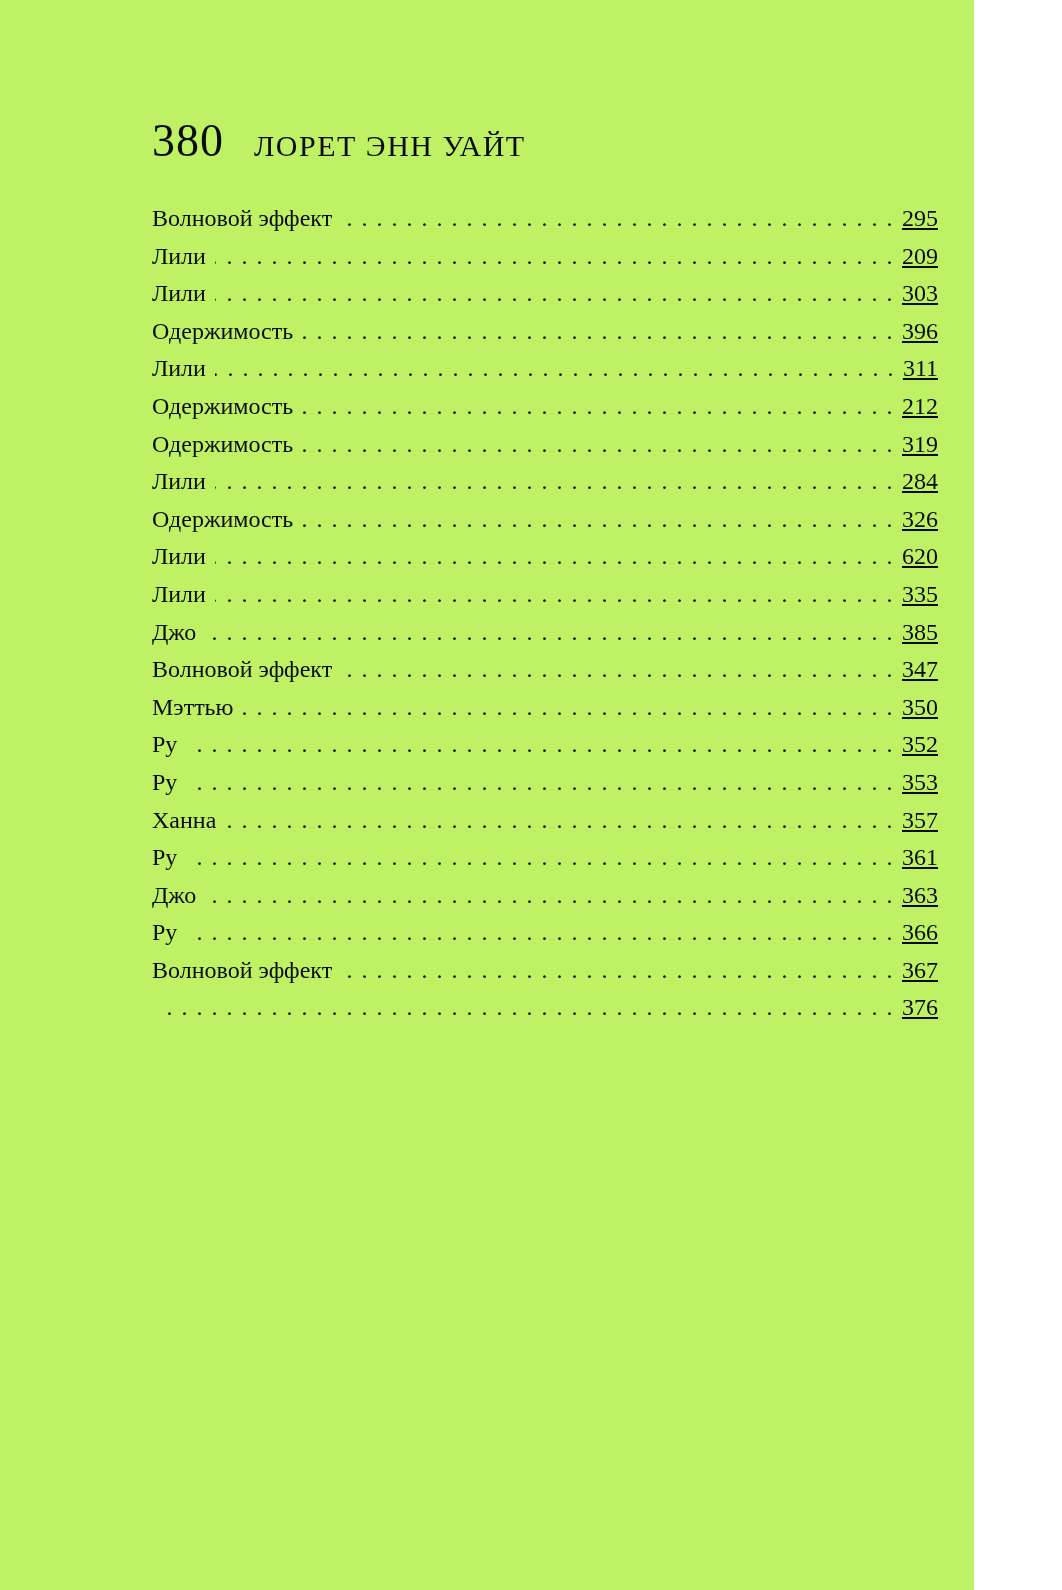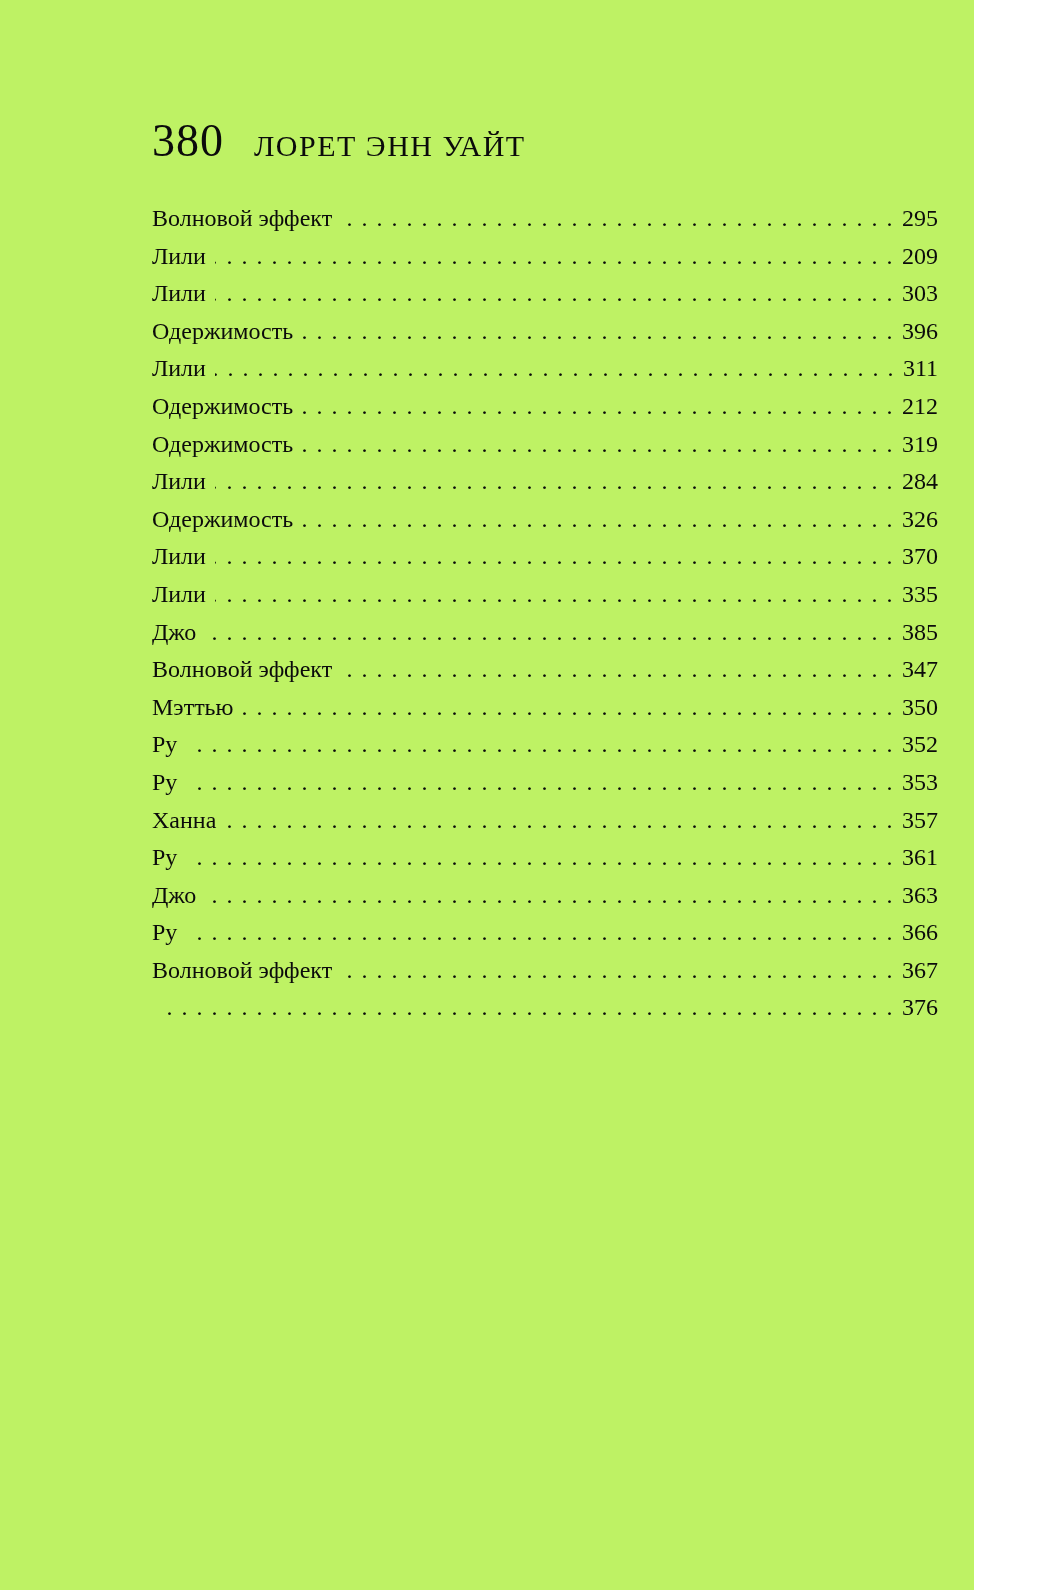--- a/index.html
+++ b/index.html
@@ -59,20 +59,21 @@
     overflow: hidden;
     white-space: nowrap;
     direction: rtl;
     margin: 0 8px 0 9px;
     letter-spacing: 1.5px;
     color: #0b0b0b;
   }
   .toc-page {
     flex: 0 0 auto;
     text-align: right;
+    text-decoration: underline;
   }
 </style>
 </head>
 <body>
 
 <div class="page">
   <div class="header">
     <span class="pagenum">380</span>
     <span class="runtitle">ЛОРЕТ ЭНН УАЙТ</span>
   </div>
@@ -118,21 +119,21 @@
         <span class="toc-page">284</span>
       </div>
       <div class="toc-row">
         <span class="toc-title">Одержимость</span>
         <span class="toc-leader">. . . . . . . . . . . . . . . . . . . . . . . . . . . . . . . . . . . . . . . . . . . . . . . . . . . . . . . . . . . . . . . . . . . . . . . . . . . . . . . . . . . . . . . . . . </span>
         <span class="toc-page">326</span>
       </div>
       <div class="toc-row">
         <span class="toc-title">Лили</span>
         <span class="toc-leader">. . . . . . . . . . . . . . . . . . . . . . . . . . . . . . . . . . . . . . . . . . . . . . . . . . . . . . . . . . . . . . . . . . . . . . . . . . . . . . . . . . . . . . . . . . </span>
-        <span class="toc-page">370</span>
+        <span class="toc-page">620</span>
       </div>
       <div class="toc-row">
         <span class="toc-title">Лили</span>
         <span class="toc-leader">. . . . . . . . . . . . . . . . . . . . . . . . . . . . . . . . . . . . . . . . . . . . . . . . . . . . . . . . . . . . . . . . . . . . . . . . . . . . . . . . . . . . . . . . . . </span>
         <span class="toc-page">335</span>
       </div>
       <div class="toc-row">
         <span class="toc-title">Джо</span>
         <span class="toc-leader">. . . . . . . . . . . . . . . . . . . . . . . . . . . . . . . . . . . . . . . . . . . . . . . . . . . . . . . . . . . . . . . . . . . . . . . . . . . . . . . . . . . . . . . . . . </span>
         <span class="toc-page">385</span>

